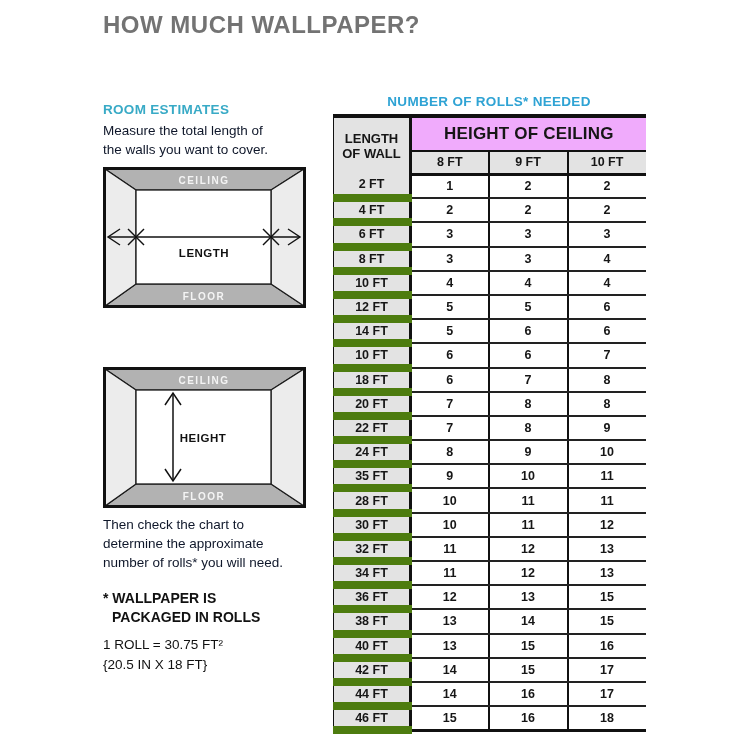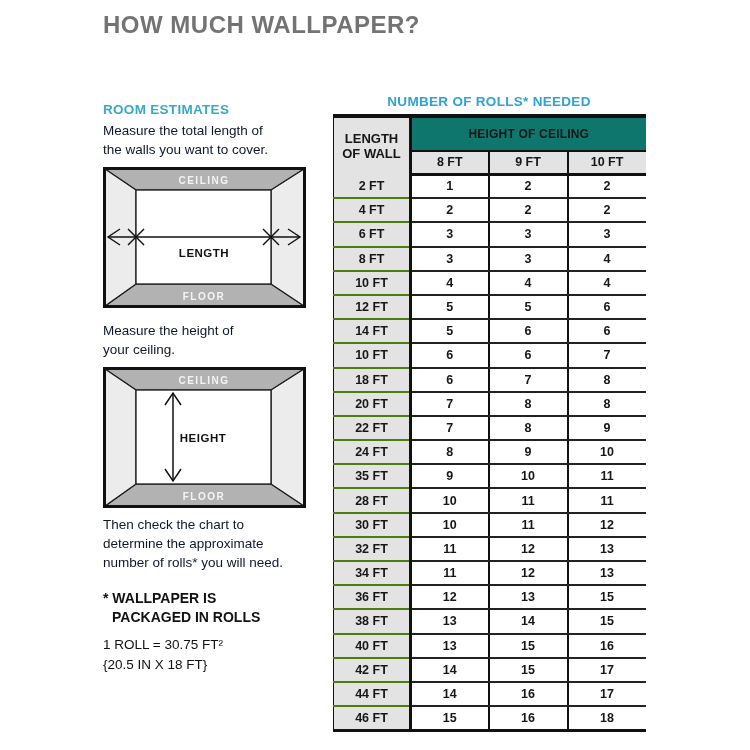--- a/index.html
+++ b/index.html
@@ -62,35 +62,35 @@
     text-align: center; vertical-align: middle;
     font-weight: bold; color: #161616;
   }
   th.wall-head {
     background: #e3e3e3;
     border-right: 3px solid #111;
     font-size: 13px; line-height: 15px;
     white-space: pre-line;
   }
   th.group-head {
-    background: #0f766e;
+    background: #f0abfc;
     border-bottom: 2px solid #111;
-    height: 35px; font-size: 12px; letter-spacing: 0.2px;
+    height: 35px; font-size: 17px; letter-spacing: 0.2px;
   }
   tr.subhead th {
     background: #e3e3e3;
     border-bottom: 3px solid #111;
     height: 23px; font-size: 12.5px;
   }
   tr.subhead th + th { border-left: 2px solid #111; }
   tbody tr { height: 24.2px; }
   tbody th {
     background: #e3e3e3;
     border-right: 3px solid #111;
-    border-bottom: 2px solid #4d7c0f;
+    border-bottom: 8px solid #4d7c0f;
     font-size: 12.5px;
   }
   tbody td {
     background: #fff;
     border-bottom: 2px solid #222;
     border-left: 2px solid #111;
     font-size: 12.5px;
   }
   tbody td:first-of-type { border-left: none; }
 </style>
@@ -122,22 +122,20 @@
         <path d="M185,62 L197,70 L185,78"></path>
         <line x1="25" y1="62" x2="41" y2="78"></line>
         <line x1="25" y1="78" x2="41" y2="62"></line>
         <line x1="160" y1="62" x2="176" y2="78"></line>
         <line x1="160" y1="78" x2="176" y2="62"></line>
       </g>
       <text class="svg-dim-label" x="101" y="90" text-anchor="middle">LENGTH</text>
     </svg>
   </div>
 
-  <p class="body-text step2">Measure the height of
-your ceiling.</p>
 
   <div class="diagram diagram2">
     <svg width="203" height="141" viewBox="0 0 203 141">
       <polygon points="2,2 201,2 168,23 33,23" fill="#b2b2b2" stroke="#1a1a1a" stroke-width="1.2"></polygon>
       <polygon points="2,139 33,117 168,117 201,139" fill="#b2b2b2" stroke="#1a1a1a" stroke-width="1.2"></polygon>
       <polygon points="2,2 33,23 33,117 2,139" fill="#ececec" stroke="#1a1a1a" stroke-width="1.2"></polygon>
       <polygon points="201,2 168,23 168,117 201,139" fill="#ececec" stroke="#1a1a1a" stroke-width="1.2"></polygon>
       <rect x="33" y="23" width="135" height="94" fill="#ffffff" stroke="#1a1a1a" stroke-width="1.3"></rect>
       <rect x="1.5" y="1.5" width="200" height="138" fill="none" stroke="#111111" stroke-width="3"></rect>
       <text class="svg-band-label" x="101" y="17" text-anchor="middle">CEILING</text>

